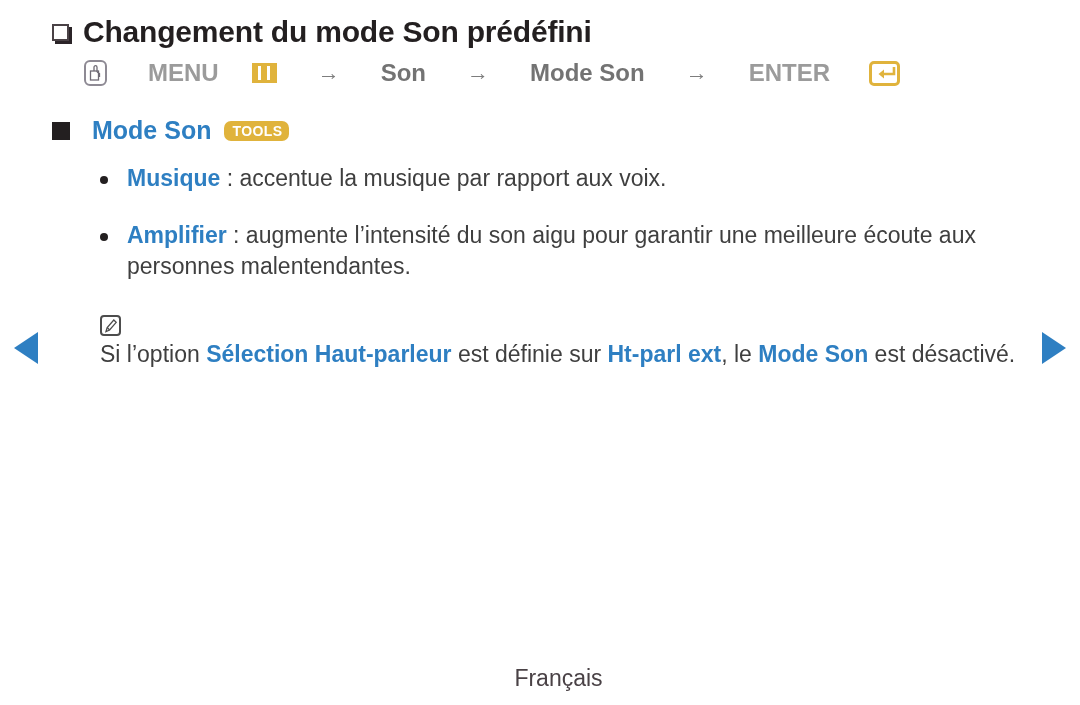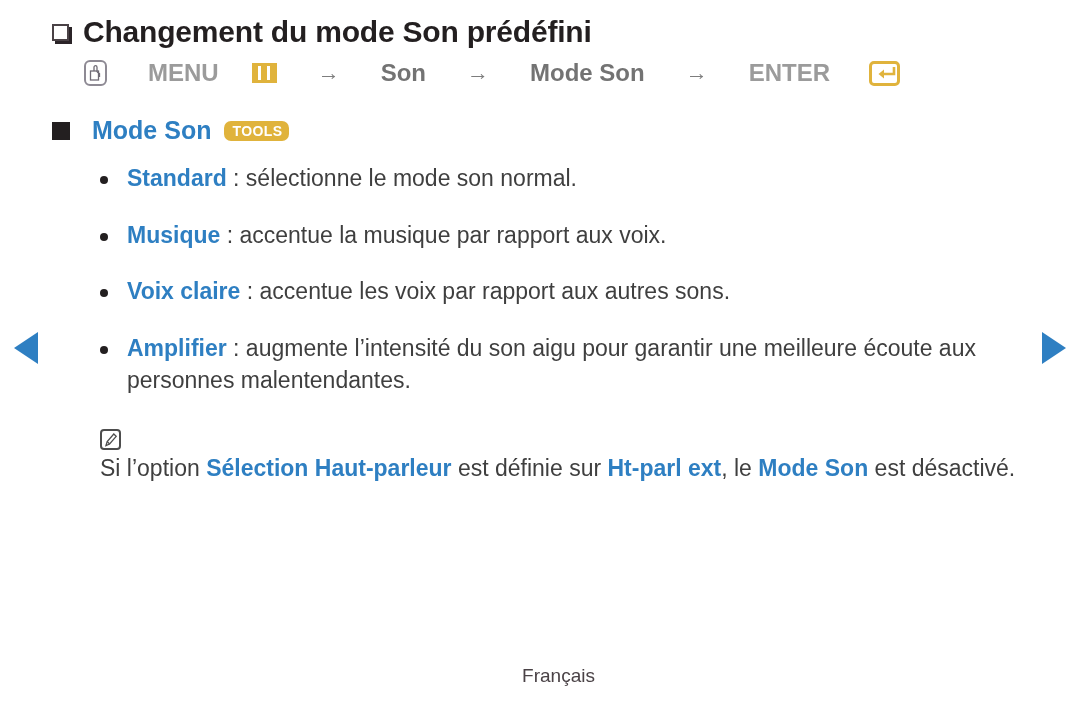--- a/index.html
+++ b/index.html
@@ -238,21 +238,21 @@
   .icon-note svg { position: absolute; left: 2px; top: 1px; }
   .note-text { color: #3f3f3f; flex: 1 1 auto; }
 
   
   .footer {
     position: absolute;
     left: 0;
     right: 0;
     top: 665px;
     text-align: center;
-    font-size: 19px;
+    font-size: 23px;
     color: #4a4246;
     margin-left: 37px;
   }
 </style>
 </head>
 <body>
 
 <div class="page">
 
   <div class="nav-arrow left"></div>
@@ -300,35 +300,27 @@
             <path d="M3.5 2 L11.5 2 L11.5 12 L3.5 12" fill="none" stroke="#ffffff" stroke-width="1.5"></path>
             <path d="M2 11 L9 4" stroke="#ffffff" stroke-width="1.8"></path>
             <path d="M5.6 3 L10 3 L10 7.2 Z" fill="#ffffff"></path>
           </svg>
         </span>
       </div>
     </div>
 
     <div class="bullet-list">
 
-      <div class="bullet-item">
-        <span class="bullet-dot"></span>
-        <span class="bullet-text"><span class="kw">Standard</span><span> : </span><span>sélectionne le mode son normal.</span></span>
-      </div>
 
       <div class="bullet-item">
         <span class="bullet-dot"></span>
         <span class="bullet-text"><span class="kw">Musique</span><span> : </span><span>accentue la musique par rapport aux voix.</span></span>
       </div>
 
 
-      <div class="bullet-item">
-        <span class="bullet-dot"></span>
-        <span class="bullet-text"><span class="kw">Voix claire</span><span> : </span><span>accentue les voix par rapport aux autres sons.</span></span>
-      </div>
 
       <div class="bullet-item">
         <span class="bullet-dot"></span>
         <span class="bullet-text"><span class="kw">Amplifier</span><span> : </span><span>augmente l’intensité du son aigu pour garantir une meilleure écoute aux personnes malentendantes.</span></span>
       </div>
 
     </div>
 
     <div class="note-row">
       <span class="icon-note">

